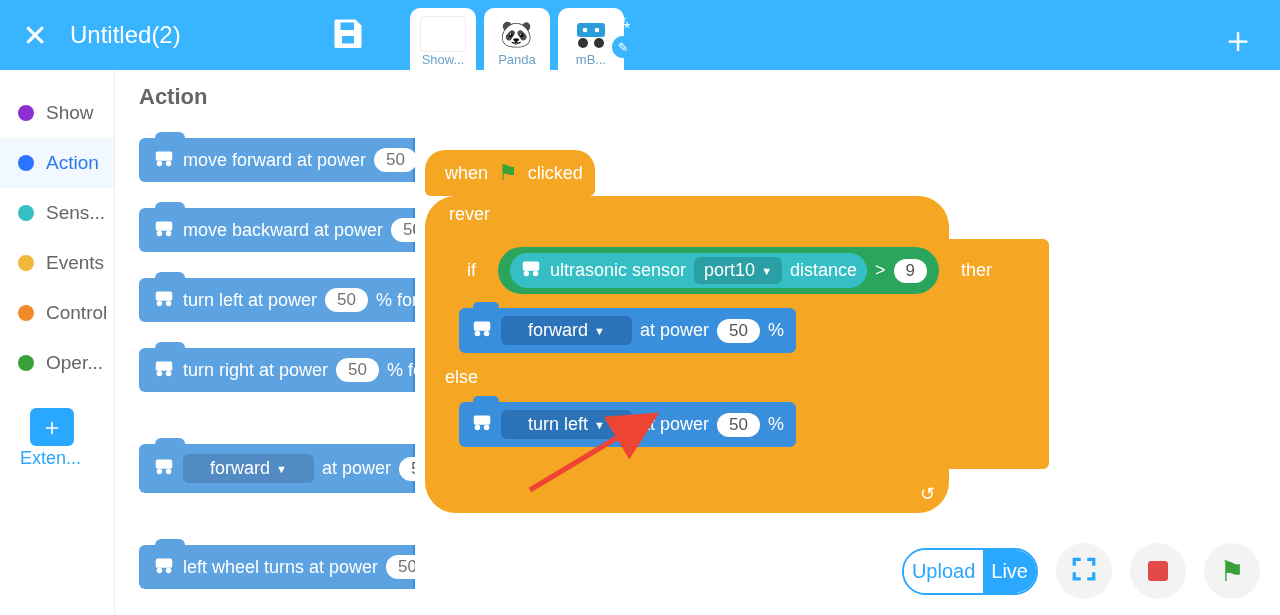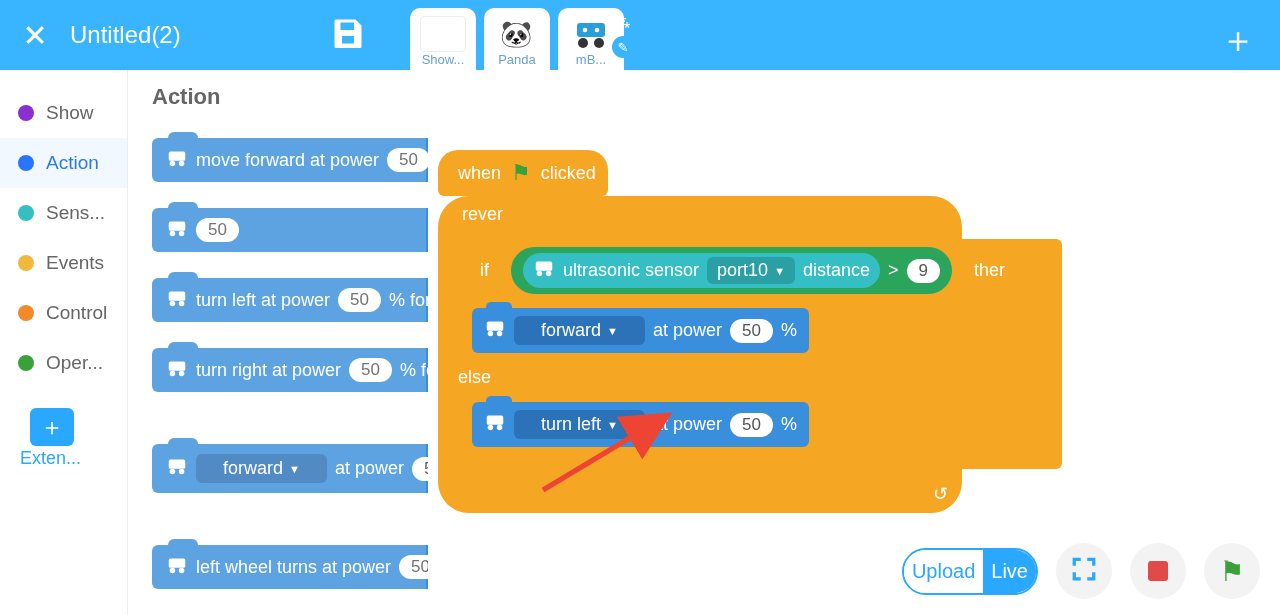--- a/index.html
+++ b/index.html
@@ -16,21 +16,21 @@
   .panda-emoji { font-size: 26px; }
   .mbot-badge { display:flex; align-items:center; justify-content:center; }
   .mbot-badge svg { width:40px; height:30px; }
   .dev-icons { position: absolute; right: -10px; top: 2px; display: flex; flex-direction: column; gap: 4px; }
   .dev-icons span { width: 22px; height: 22px; border-radius: 50%; display: flex; align-items: center; justify-content: center; font-size: 13px; color: #fff; }
   .bt { color: #39b5ff; font-size:20px; }
   .pencil { background: #39b5ff; }
   .plus-right { position: absolute; right: 24px; top: 16px; font-size: 36px; color: #fff; cursor: pointer; }
 
   .main { display: flex; height: 545px; }
-  .sidebar { width: 128px; border-right: 1px solid #eee; padding-top: 18px; }
+  .sidebar { width: 115px; border-right: 1px solid #eee; padding-top: 18px; }
   .cat { display: flex; align-items: center; padding: 14px 10px 14px 18px; font-size: 19px; color: #666; cursor: pointer; }
   .cat.active { background: #f2f8ff; color: #2c7be5; }
   .dot { width: 16px; height: 16px; border-radius: 50%; margin-right: 12px; flex-shrink: 0; }
   .ext-btn { width: 44px; height: 38px; background: #2aa7ff; border-radius: 6px; margin: 20px 0 2px 30px; display: flex; align-items: center; justify-content: center; color: #fff; font-size: 24px; cursor: pointer; }
   .ext-lbl { color: #2aa7ff; font-size: 18px; margin-left: 20px; }
 
   .palette { width: 300px; position: relative; padding: 14px 0 0 24px; overflow: hidden; }
   .pal-head { font-size: 22px; font-weight: 600; color: #444; margin-bottom: 28px; }
   .shadow-col { position: absolute; left: 0; top: 0; bottom: 0; width: 298px; background: rgba(255,255,255,0.18); pointer-events: none; }
 
@@ -159,20 +159,21 @@
       <span class="pill">50</span>
 
     </div>
 
     <div class="block overflow-wide">
       <span class="bicon"><svg viewBox="0 0 24 18">
             <rect x="3" y="2" width="18" height="10" rx="2" fill="#fff"></rect>
             <circle cx="7" cy="15" r="3" fill="#fff"></circle>
             <circle cx="17" cy="15" r="3" fill="#fff"></circle>
           </svg></span>
+      <span>move backward at power</span>
       <span class="pill">50</span>
 
     </div>
 
     <div class="block">
       <span class="bicon"><svg viewBox="0 0 24 18">
             <rect x="3" y="2" width="18" height="10" rx="2" fill="#fff"></rect>
             <circle cx="7" cy="15" r="3" fill="#fff"></circle>
             <circle cx="17" cy="15" r="3" fill="#fff"></circle>
           </svg></span>

